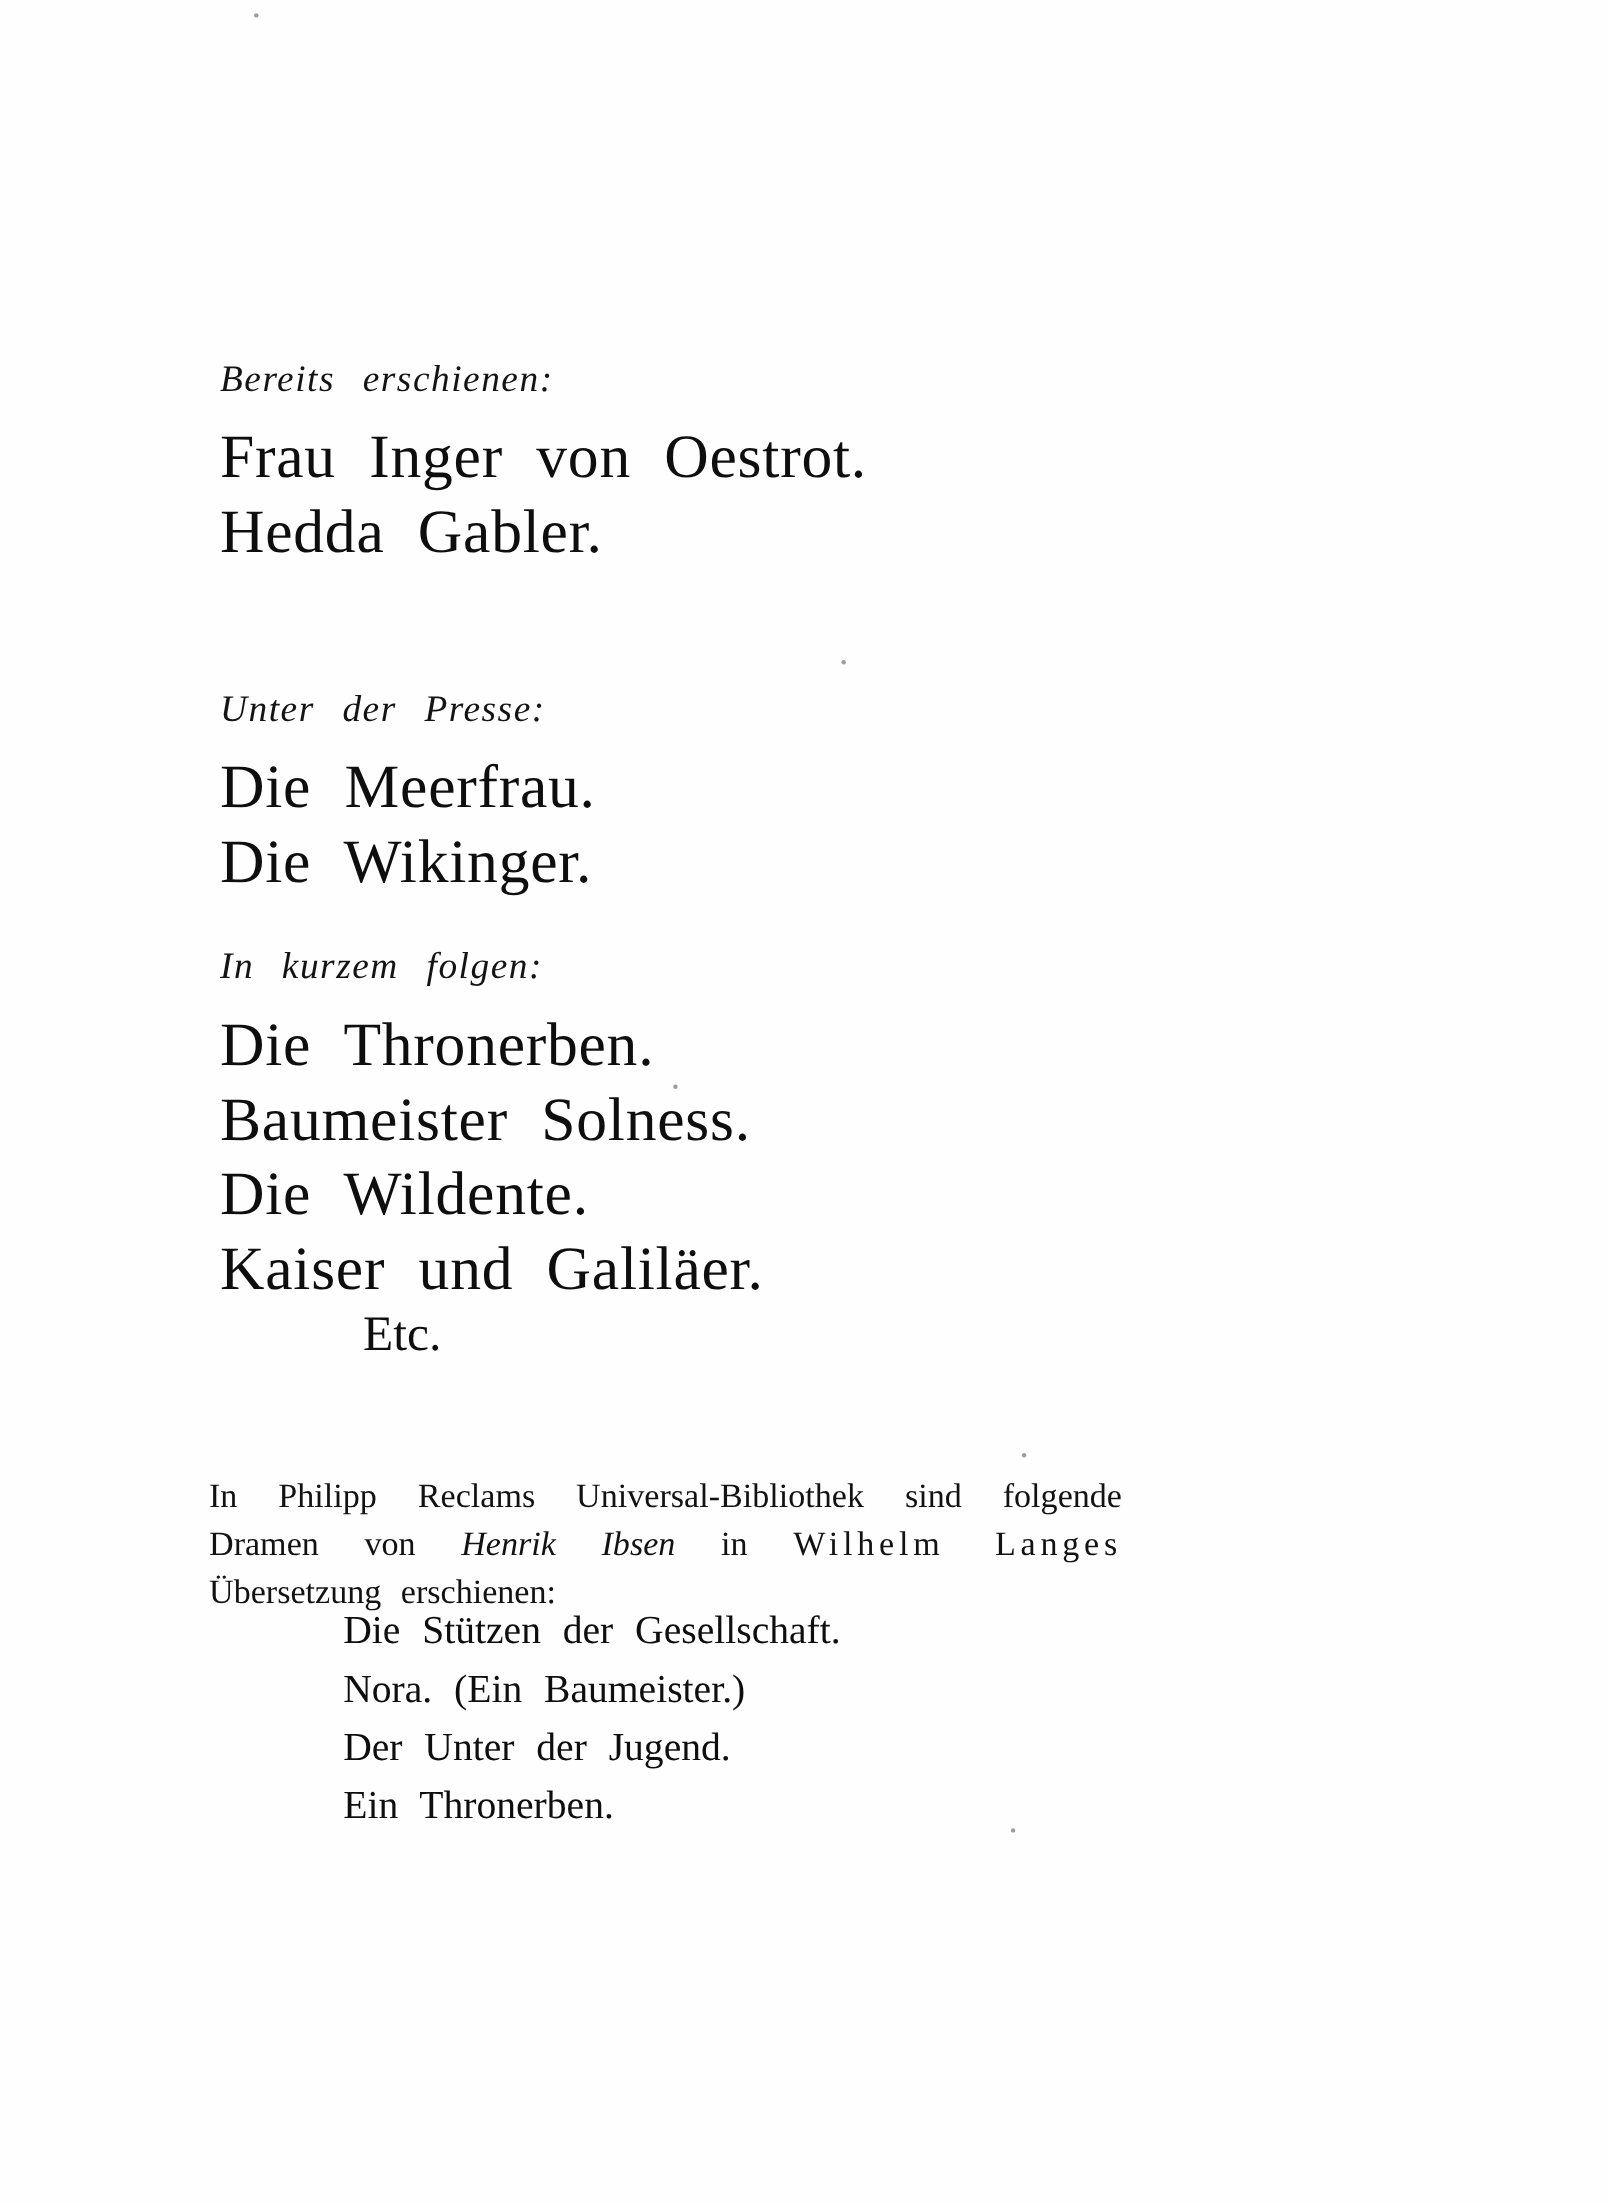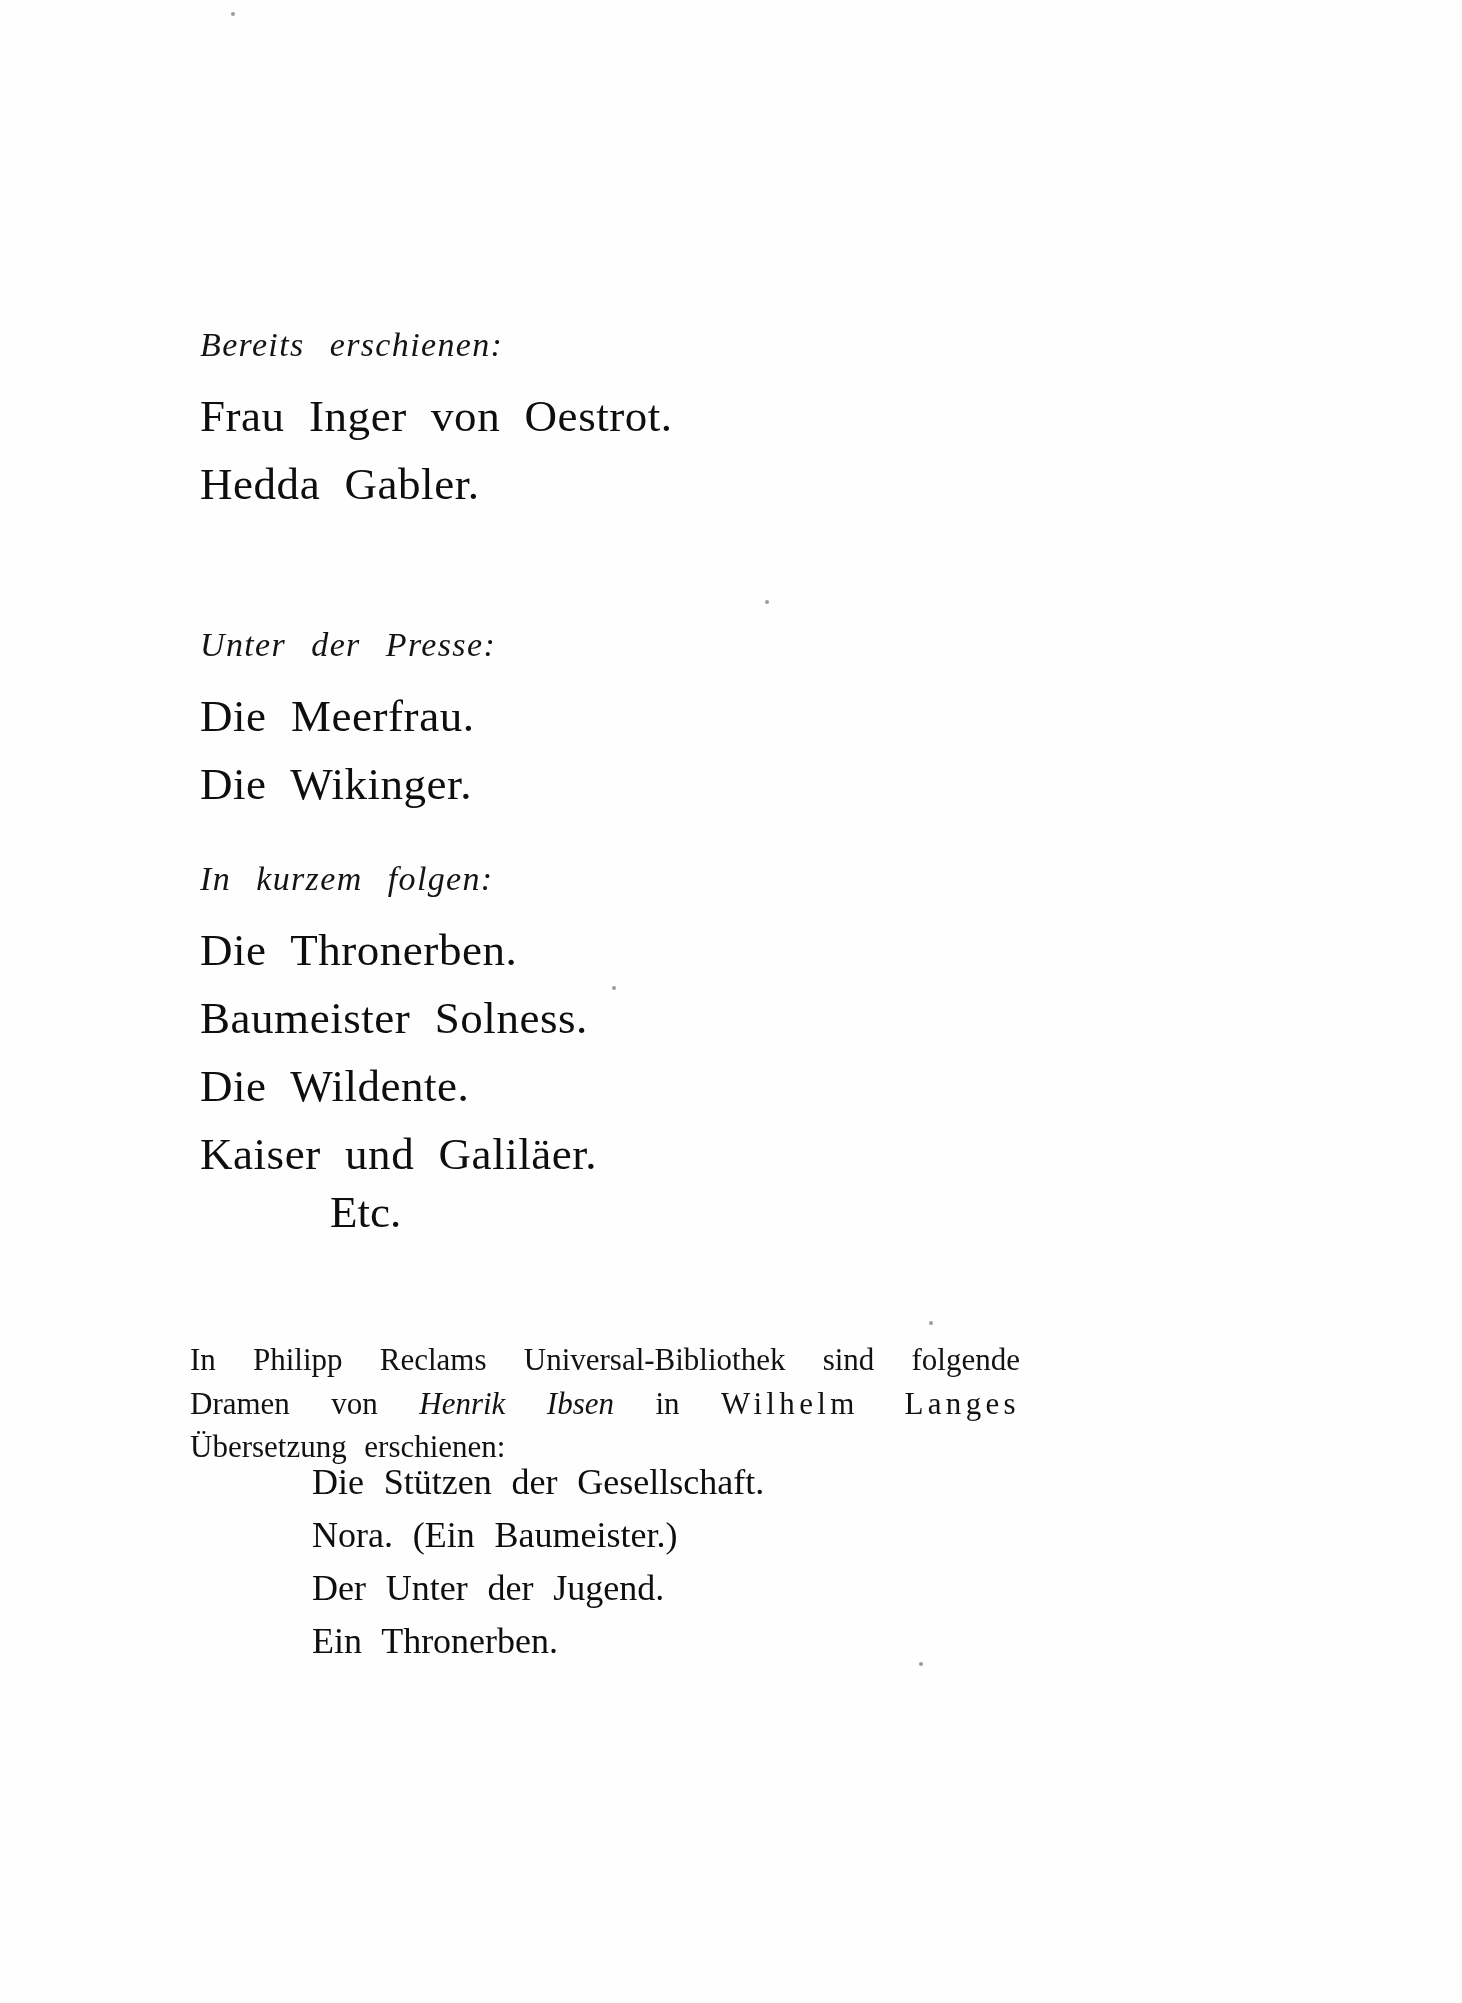--- a/index.html
+++ b/index.html
@@ -21,21 +21,21 @@
     position: absolute;
     font-style: italic;
     font-size: 34px;
     letter-spacing: 0.04em;
     word-spacing: 0.45em;
     color: #141414;
   }
   .title-list {
     position: absolute;
     list-style: none;
-    font-size: 45px;
+    font-size: 56px;
     line-height: 68px;
     word-spacing: 0.28em;
     letter-spacing: 0.012em;
     color: #0e0e0e;
   }
   .etc-line {
     position: absolute;
     font-size: 45px;
     word-spacing: 0.28em;
     color: #0e0e0e;

